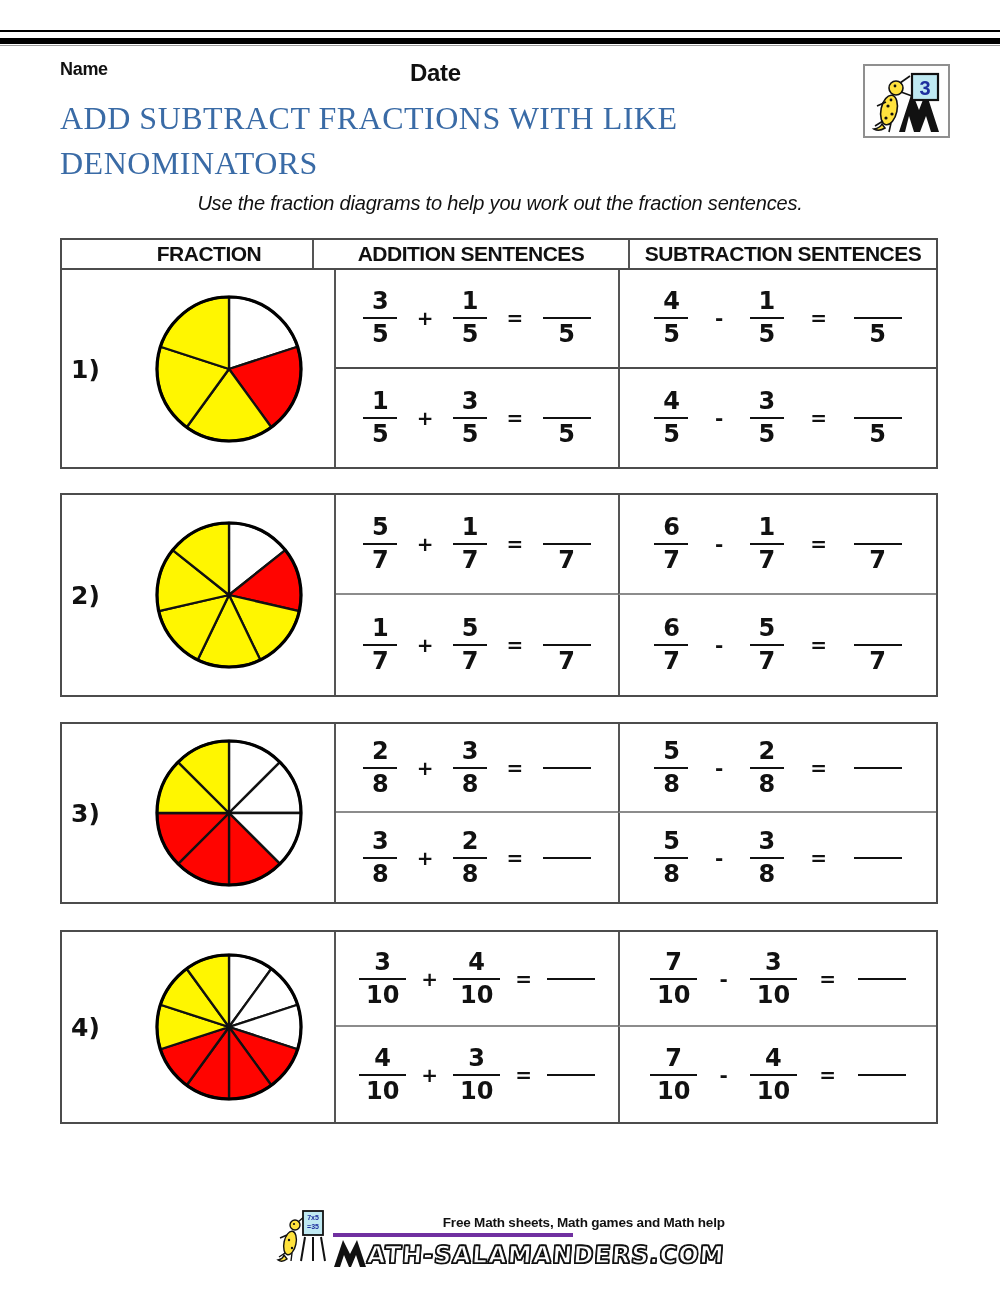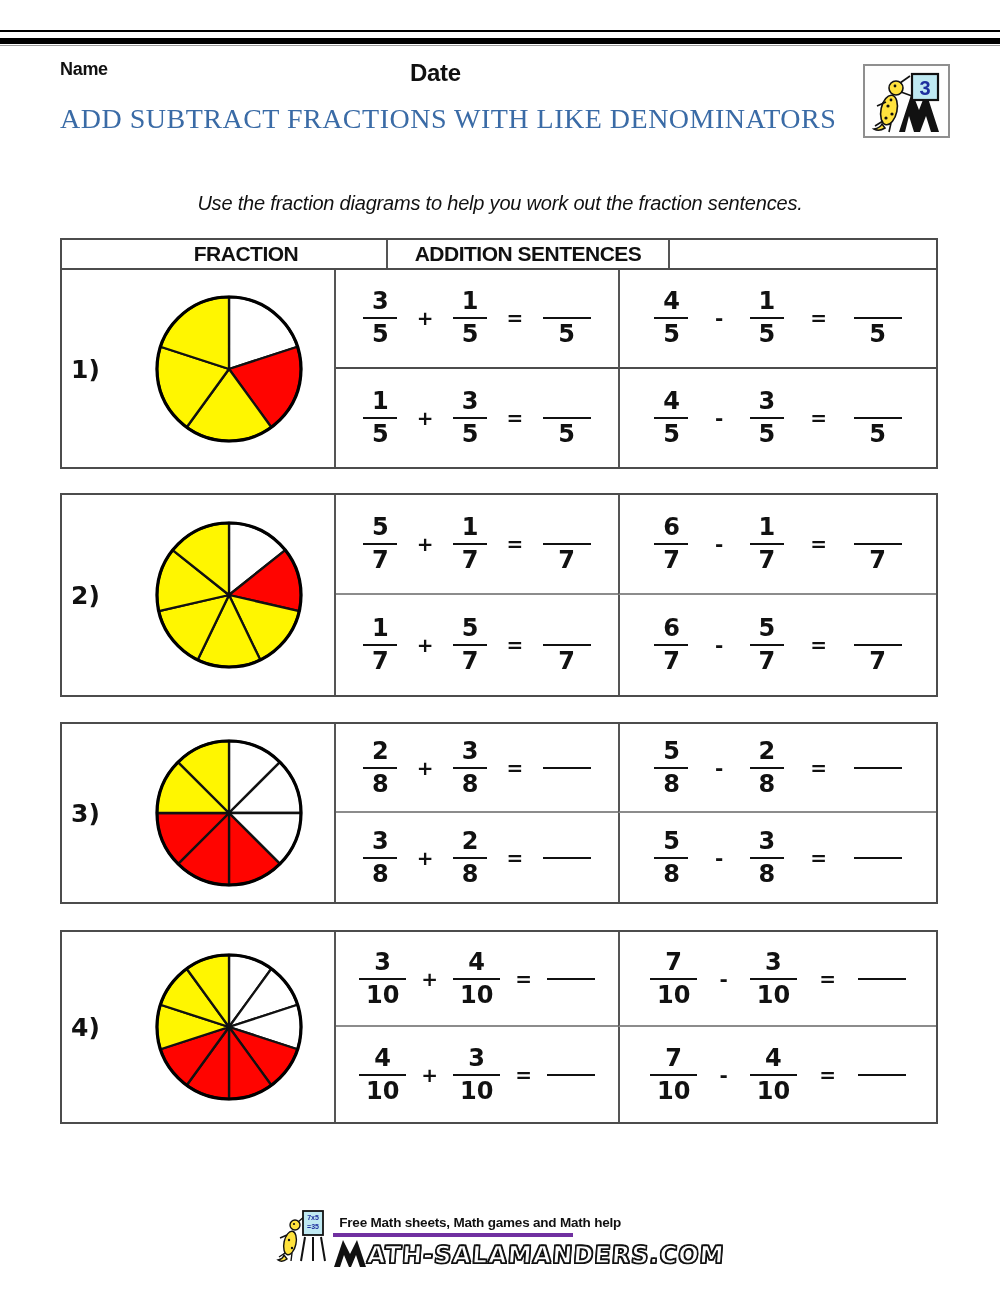--- a/index.html
+++ b/index.html
@@ -23,42 +23,42 @@
   .date-label { position:absolute; left:410px; top:59px; font-size:24px; font-weight:600; letter-spacing:-0.3px; }
 
   .logo-box {
     position:absolute; left:863px; top:64px; width:87px; height:74px;
     border:2px solid #8f8f8f; background:#fefefe;
   }
 
   .page-title {
     position:absolute; left:60px; top:96px; width:820px;
     font-family:"Liberation Serif", serif;
-    font-size:28px; line-height:45px; color:#3a6ba6; letter-spacing:0.5px;
+    font-size:32px; line-height:45px; color:#3a6ba6; letter-spacing:0.5px;
   }
 
   .instruction {
     position:absolute; top:192px; left:0; width:1000px; text-align:center;
     font-style:italic; font-size:20px; font-weight:500; letter-spacing:-0.2px;
   }
 
   
   .tblock { position:absolute; left:60px; width:878px; border:2px solid #4c4c4c; background:#fff; }
   .block1 { top:238px; height:231px; }
   .block2 { top:493px; height:204px; }
   .block3 { top:722px; height:182px; }
   .block4 { top:930px; height:194px; }
 
   .thead { display:flex; height:30px; border-bottom:2px solid #4c4c4c; }
   .thead .hc {
     display:flex; align-items:center; justify-content:center;
     font-size:21px; font-weight:600; letter-spacing:-0.5px;
   }
-  .thead .hc1 { width:326px; border-right:2px solid #555;padding-left:44px; }
-  .thead .hc2 { width:282px; border-right:2px solid #555; }
+  .thead .hc1 { width:252px; border-right:2px solid #555;padding-left:44px; }
+  .thead .hc2 { width:316px; border-right:2px solid #555; }
   .thead .hc3 { flex:1; }
 
   .rowflex { display:flex; height:100%; }
   .block1 .rowflex { height:197px; }
 
   .col-fraction {
     position:relative; width:274px; border-right:2px solid #555;
     display:flex; align-items:center; justify-content:center;
   }
   .col-fraction svg.pie { margin-left:62px; display:block; }
@@ -76,21 +76,21 @@
   .frac { text-align:center; font-family:"DejaVu Sans", sans-serif; font-weight:600; }
   .frac .num { font-size:24px; line-height:27px; padding:0 7px 2px; white-space:pre; }
   .frac .den { font-size:24px; line-height:27px; padding:2px 7px 0; border-top:2px solid #111; min-width:34px; }
   .frac.answer .den { min-width:48px; }
   .op, .eq { font-family:"DejaVu Sans", sans-serif; font-size:20px; font-weight:700; }
 
   
   .footer { position:absolute; top:1203px; left:0; width:1000px; display:flex; justify-content:center; }
   .footer-inner { display:flex; align-items:flex-start; }
   .footer-col { margin-top:12px; }
-  .tagline { font-size:13.5px; font-weight:700; letter-spacing:-0.2px; padding-left:6px; }
+  .tagline { font-size:13.5px; font-weight:700; letter-spacing:-0.2px; padding-left:6px;text-align:right; }
   .purple-bar { height:4px; background:#7030a0; margin-top:3px; width:240px; }
   .wordmark-row { display:flex; align-items:flex-end; margin-top:1px; }
   .wordmark-text {
     font-family:"DejaVu Sans", sans-serif;
     font-size:24px; font-weight:700; letter-spacing:1px;
     color:#fdfdfd;
     -webkit-text-stroke:1.3px #111;
     text-shadow:1px 1px 0 #111, -1px -1px 0 #111, 1px -1px 0 #111, -1px 1px 0 #111;
     transform:skewX(-4deg);
     line-height:26px;
@@ -138,20 +138,21 @@
 <div class="page-title">
   <div>ADD SUBTRACT FRACTIONS WITH LIKE DENOMINATORS</div>
 </div>
 
 <div class="instruction">Use the fraction diagrams to help you work out the fraction sentences.</div>
 
 <div class="tblock block1">
   <div class="thead">
     <div class="hc hc1">FRACTION</div>
     <div class="hc hc2">ADDITION SENTENCES</div>
+    <div class="hc hc3">SUBTRACTION SENTENCES</div>
   </div>
   <div class="rowflex">
       <div class="col-fraction">
         <div class="row-label">1)</div>
         <svg viewBox="-78 -78 156 156" width="156" height="156" class="pie">
           <path d="M0,0 L0.00,-72.00 A72,72 0 0 1 68.48,-22.25 Z" fill="#ffffff" stroke="#111" stroke-width="2.3" stroke-linejoin="round"></path>
           <path d="M0,0 L68.48,-22.25 A72,72 0 0 1 42.32,58.25 Z" fill="#ff0400" stroke="#111" stroke-width="2.3" stroke-linejoin="round"></path>
           <path d="M0,0 L42.32,58.25 A72,72 0 0 1 -42.32,58.25 Z" fill="#fff600" stroke="#111" stroke-width="2.3" stroke-linejoin="round"></path>
           <path d="M0,0 L-42.32,58.25 A72,72 0 0 1 -68.48,-22.25 Z" fill="#fff600" stroke="#111" stroke-width="2.3" stroke-linejoin="round"></path>
           <path d="M0,0 L-68.48,-22.25 A72,72 0 0 1 -0.00,-72.00 Z" fill="#fff600" stroke="#111" stroke-width="2.3" stroke-linejoin="round"></path>

